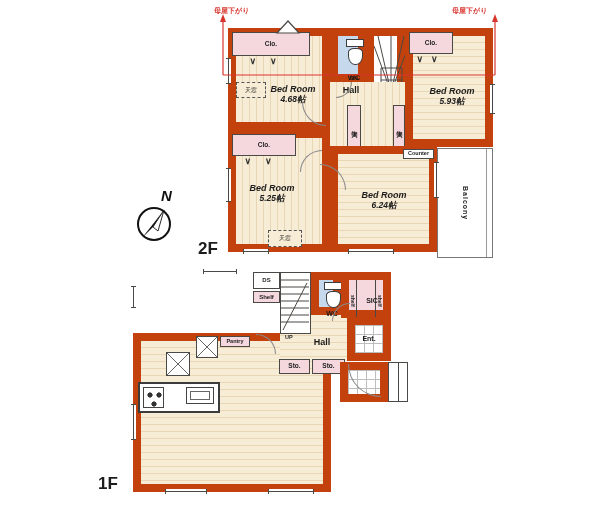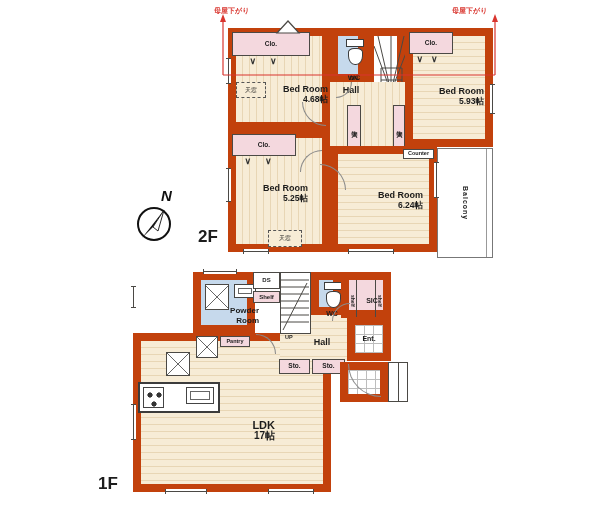--- a/index.html
+++ b/index.html
@@ -8,21 +8,21 @@
   .abs{position:absolute;box-sizing:border-box;}
   .room{border:8px solid #c2410c;}
   .thin{border:1.4px solid #4b4945;}
   .pink{background:#f4d8de;}
   .blue{background:#c6d9ec;}
   .white{background:#ffffff;}
   .plank-v{background:repeating-linear-gradient(90deg,#f7ecd6 0 6px,#e8d6b5 6px 7px);}
   .plank-h{background:repeating-linear-gradient(180deg,#f7ecd6 0 6px,#e8d6b5 6px 7px);}
   .tile{background-color:#fff;background-image:linear-gradient(#bdbdbd 1px,transparent 1px),linear-gradient(90deg,#bdbdbd 1px,transparent 1px);background-size:9px 9px;}
   .lbl{display:flex;align-items:center;justify-content:center;text-align:center;font-weight:bold;line-height:1.05;}
-  .roomname{font-size:9px;font-weight:bold;text-align:right;line-height:10px;}
+  .roomname{font-size:9px;font-weight:bold;text-align:center;line-height:10px;font-style:italic;}
   .sz{font-size:8.5px;font-weight:bold;}
   .tag{font-size:6.5px;font-weight:bold;}
   .tiny{font-size:5.5px;font-weight:bold;}
   .vtext{writing-mode:vertical-rl;text-orientation:mixed;display:flex;align-items:center;justify-content:center;font-weight:bold;}
   .dash{border:1px dashed #555;background:#f7ecd6;font-size:6px;display:flex;align-items:center;justify-content:center;}
   .win-h{height:5px;background:linear-gradient(180deg,#fff 0 2px,#4b4945 2px 3px,#fff 3px 5px);border-left:1px solid #4b4945;border-right:1px solid #4b4945;}
   .win-v{width:5px;background:linear-gradient(90deg,#fff 0 2px,#4b4945 2px 3px,#fff 3px 5px);border-top:1px solid #4b4945;border-bottom:1px solid #4b4945;}
   .arc{border-left:1px solid #8a8a8a;border-bottom:1px solid #8a8a8a;border-bottom-left-radius:100% 100%;}
   .xbox{border:1.2px solid #4b4945;background:#fff;background-image:
     linear-gradient(45deg,transparent calc(50% - .6px),#666 calc(50% - .6px),#666 calc(50% + .6px),transparent calc(50% + .6px)),
@@ -138,61 +138,47 @@
   <div class="abs win-v" style="left:434px;top:162px;height:36px;"></div>
 
   <div class="abs arc" style="left:302px;top:102px;width:24px;height:24px;"></div>
   <div class="abs arc" style="left:300px;top:150px;width:22px;height:22px;transform:rotate(90deg);"></div>
   <div class="abs arc" style="left:320px;top:164px;width:26px;height:26px;transform:rotate(180deg);"></div>
   <div class="abs arc" style="left:336px;top:82px;width:16px;height:16px;transform:rotate(270deg);"></div>
 
   <div class="abs redtxt" style="left:214px;top:6px;"><span>母屋下がり</span></div>
   <div class="abs redtxt" style="left:452px;top:6px;"><span>母屋下がり</span></div>
 
-  <div class="abs floorlbl" style="left:198px;top:227px;"><span>2F</span></div>
+  <div class="abs floorlbl" style="left:198px;top:239px;"><span>2F</span></div>
   <div class="abs floorlbl" style="left:98px;top:474px;"><span>1F</span></div>
 
   <div class="abs" style="left:133px;top:186px;width:52px;height:62px;">
     <svg width="52" height="62" viewBox="0 0 52 62">
       <text x="28" y="15" font-size="15" font-style="italic" font-weight="bold" fill="#111">N</text>
       <circle cx="21" cy="38" r="16" fill="none" stroke="#111" stroke-width="2"></circle>
       <polygon points="31,24 9,52 20,41" fill="#111"></polygon>
       <polygon points="31,24 20,41 25,45" fill="#fff" stroke="#111" stroke-width="0.9"></polygon>
     </svg>
   </div>
 
   <div class="abs room plank-h" style="left:133px;top:333px;width:198px;height:159px;"></div>
-  <div class="abs roomname" style="left:195px;top:420px;width:80px;">
-    <span style="font-size:11px;">LDK</span><br>
-    <span style="font-size:10px;font-weight:bold;">17帖</span>
-  </div>
 
   <div class="abs" style="left:138px;top:382px;width:82px;height:31px;border:2px solid #3c3c3c;background:#fff;">
     <div class="abs stove" style="left:3px;top:3px;width:21px;height:21px;"></div>
     <div class="abs ksink" style="left:46px;top:3px;width:28px;height:17px;">
         <div class="ksink-in"></div>
       </div>
   </div>
   <div class="abs xbox" style="left:196px;top:336px;width:22px;height:22px;"></div>
   <div class="abs thin pink lbl tiny" style="left:220px;top:336px;width:30px;height:11px;">
       <span>Pantry</span>
     </div>
   <div class="abs xbox" style="left:166px;top:352px;width:24px;height:24px;"></div>
 
 
-  <div class="abs room blue" style="left:193px;top:272px;width:62px;height:61px;">
-    <div class="abs xbox" style="left:4px;top:4px;width:24px;height:26px;"></div>
-    <div class="abs ksink" style="left:33px;top:4px;width:22px;height:14px;">
-        <div class="ksink-in"></div>
-      </div>
-    <div class="abs roomname" style="left:0;top:26px;width:58px;font-size:8px;">
-      <span>Powder</span><br>
-      <span>Room</span>
-    </div>
-  </div>
 
   <div class="abs thin white lbl" style="left:253px;top:272px;width:27px;height:17px;font-size:6px;">
       <span>DS</span>
     </div>
   <div class="abs thin pink lbl" style="left:253px;top:291px;width:27px;height:12px;font-size:6px;">
       <span>Shelf</span>
     </div>
 
   <div class="abs plank-h" style="left:280px;top:315px;width:67px;height:46px;"></div>
   <div class="abs lbl" style="left:303px;top:337px;width:38px;height:12px;font-size:9px;">

